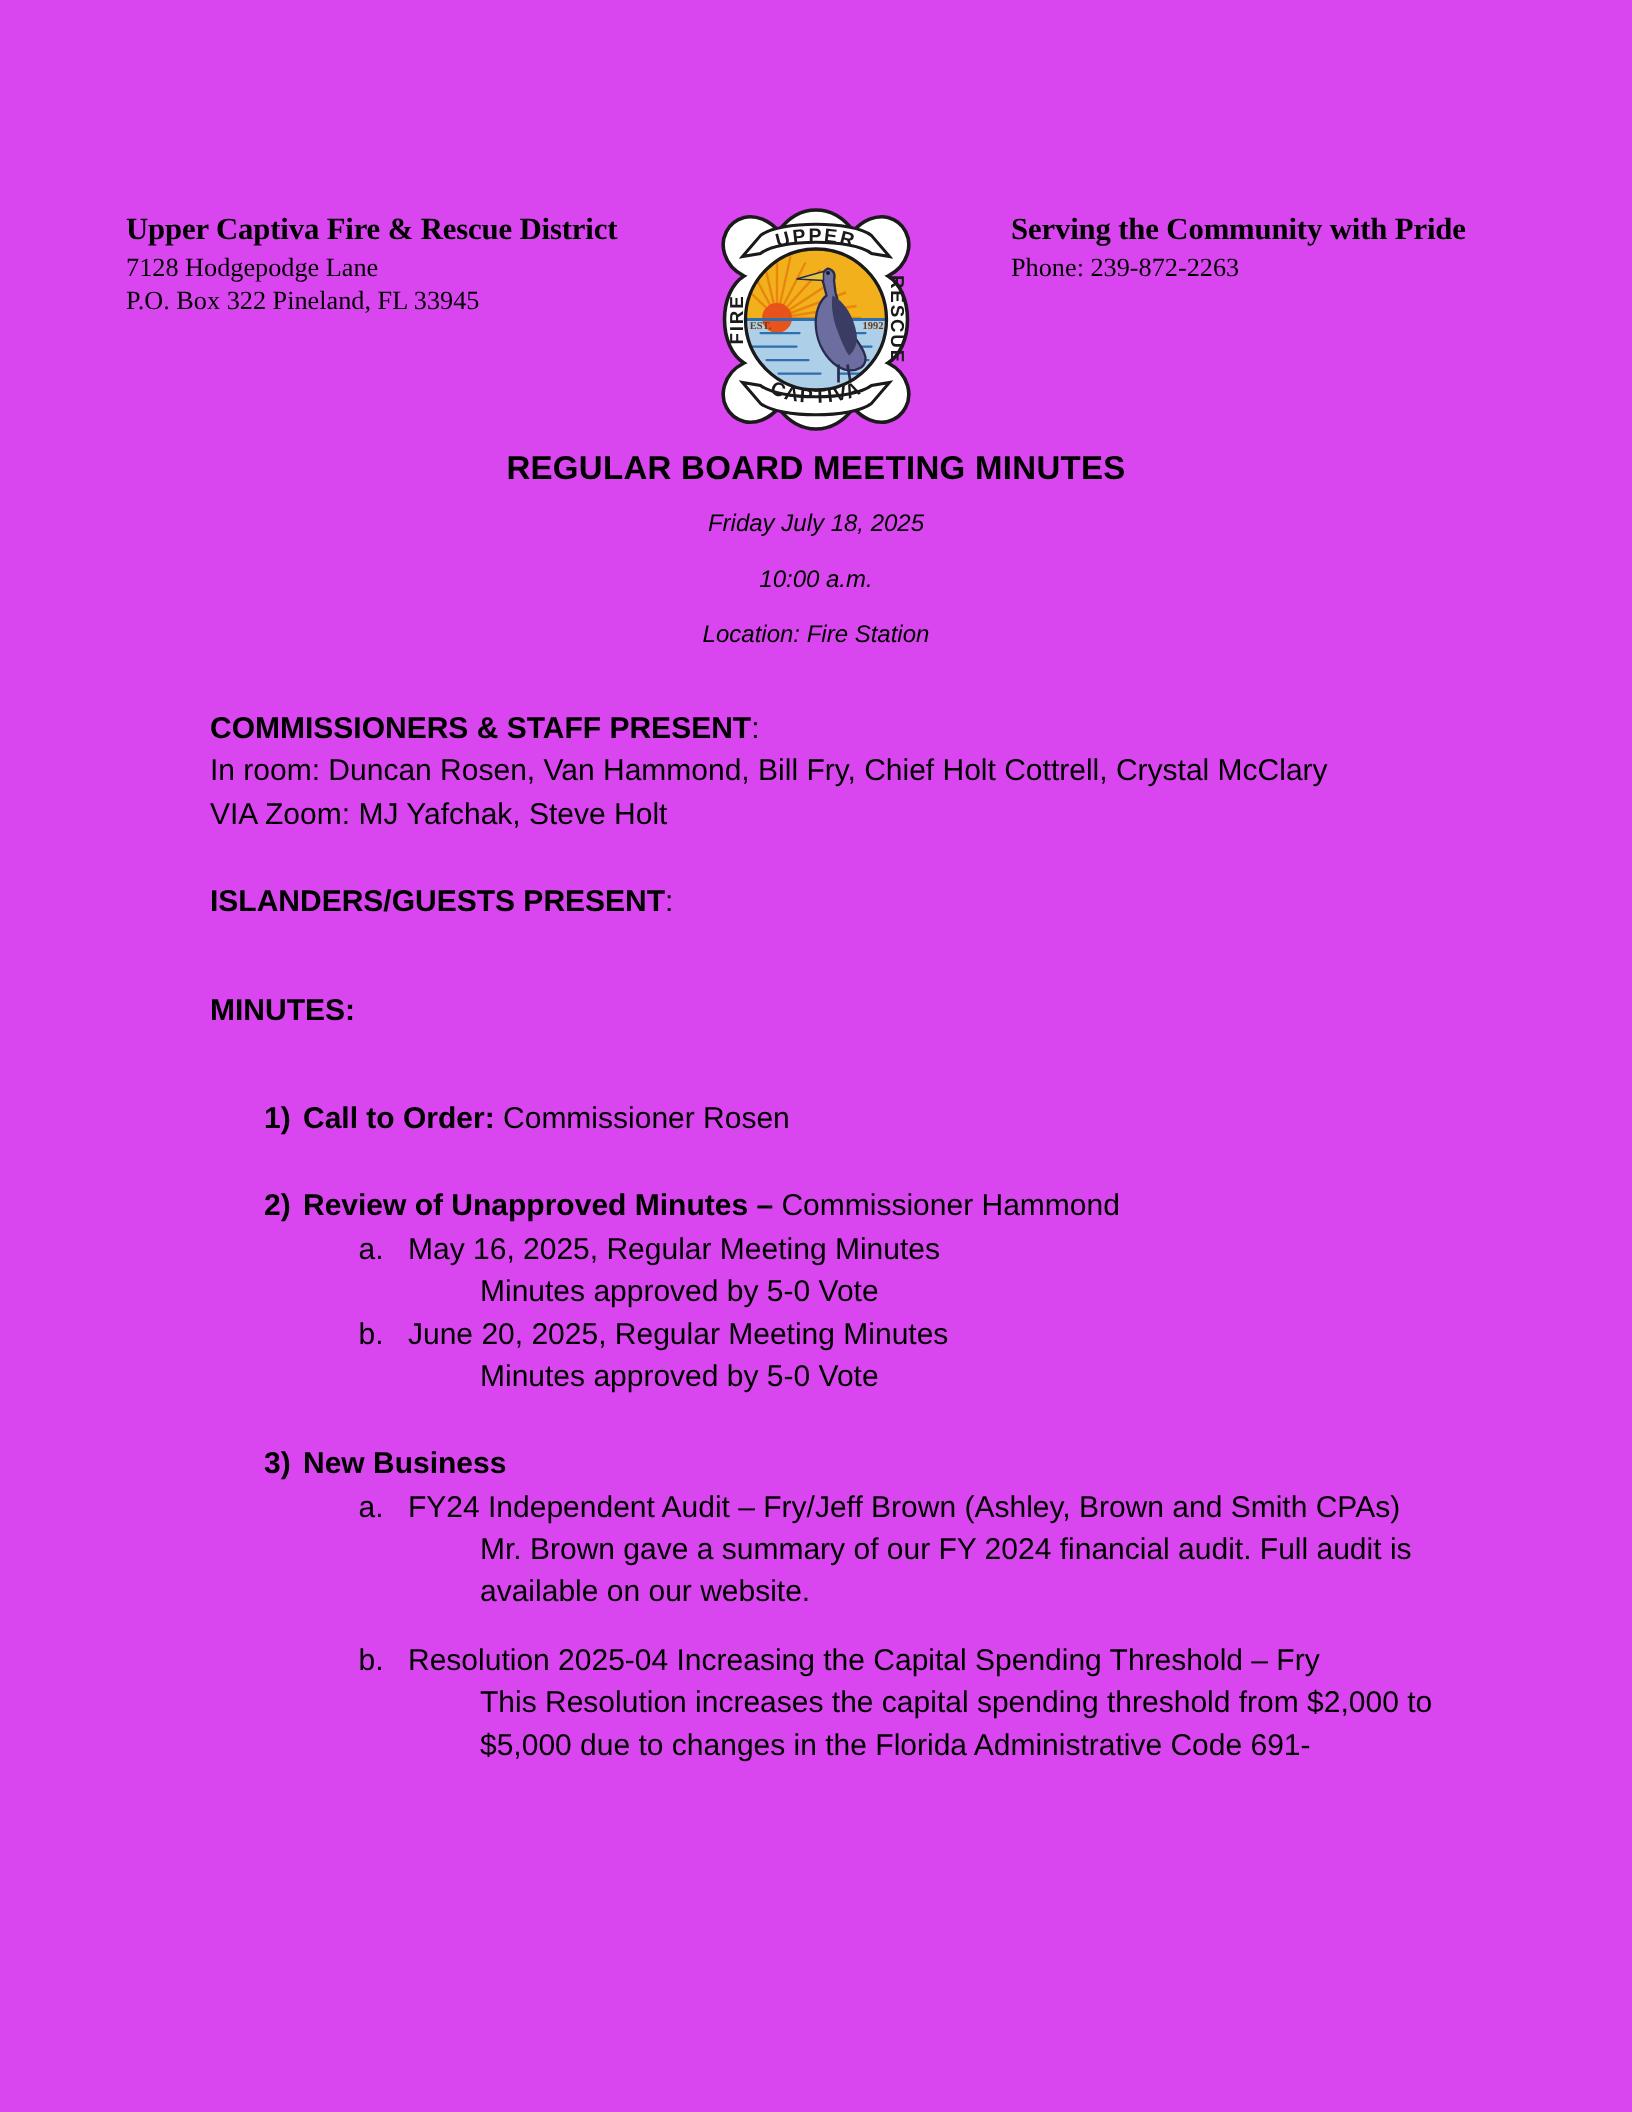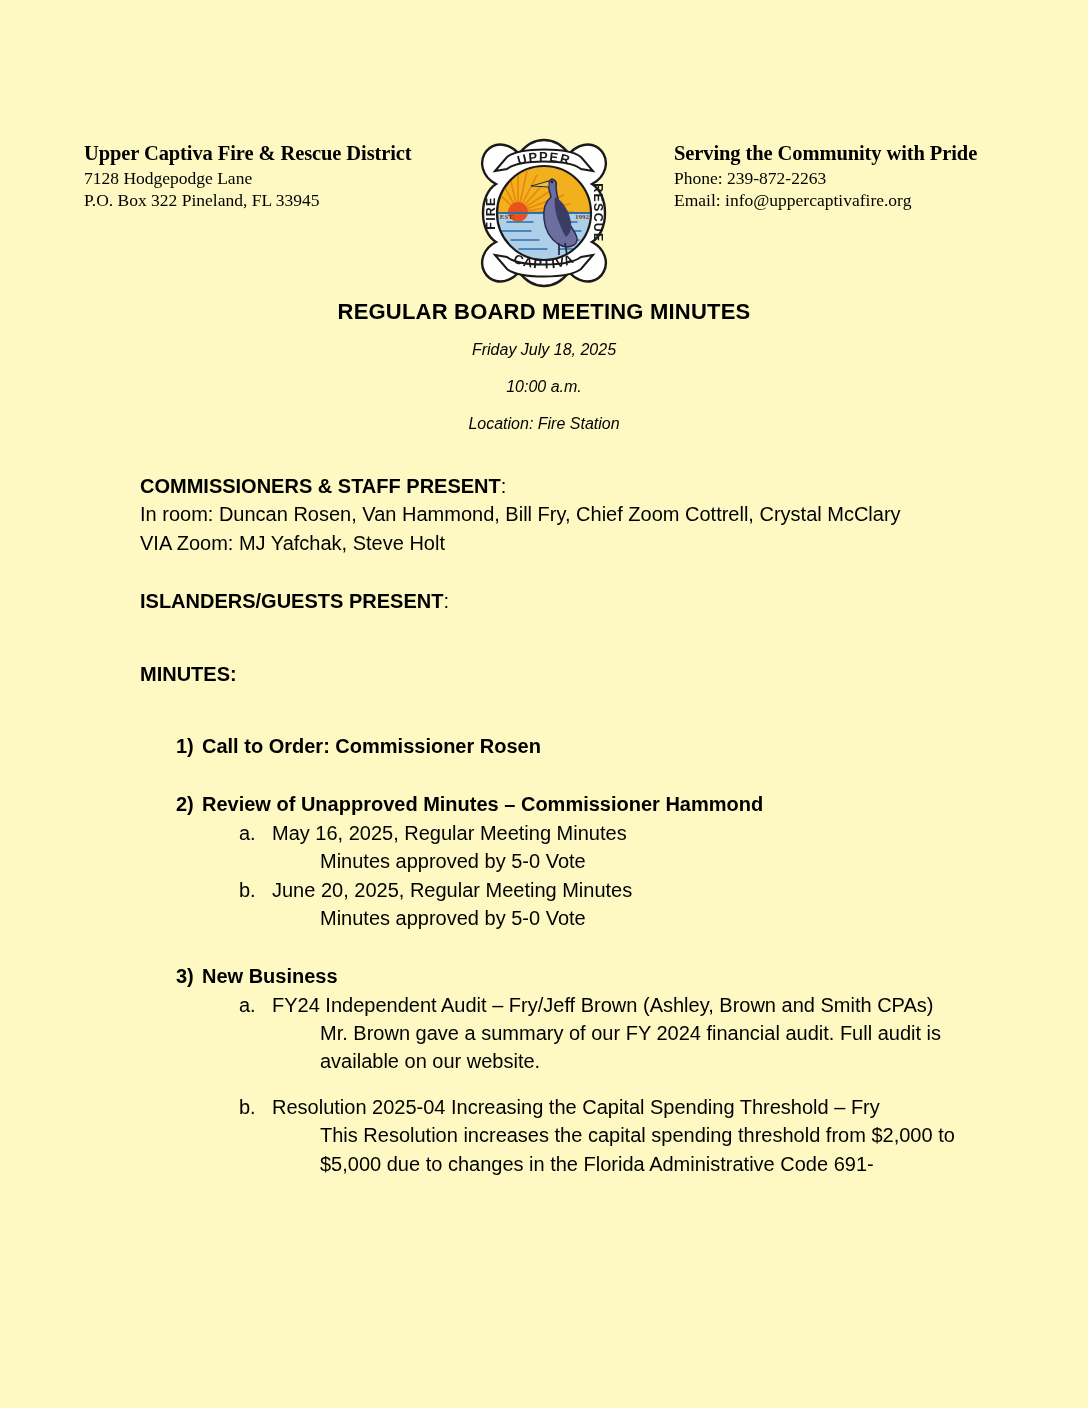--- a/index.html
+++ b/index.html
@@ -12,21 +12,21 @@
     height: 1408px;
     position: relative;
     font-family: "Liberation Sans", sans-serif;
     color: #000000;
     overflow: hidden;
   }
 
   .page {
     position: absolute;
     inset: 0;
-    background: #fef9c3;
+    background: #d946ef;
   }
 
   
   .letterhead {
     position: absolute;
     top: 140px;
     left: 84px;
     right: 84px;
     height: 150px;
   }
@@ -119,21 +119,21 @@
   .num-item .marker {
     position: absolute;
     left: 36px;
     top: 0;
     font-weight: bold;
   }
   .num-item .lead {
     font-weight: bold;
   }
   .num-item .tail {
-    font-weight: bold;
+    font-weight: normal;
   }
 
   
   .let-item {
     position: relative;
     padding-left: 132px;
     margin: 0;
   }
   .let-item .marker {
     position: absolute;
@@ -161,21 +161,20 @@
 
     <div class="lh-left">
       <div class="lh-title">Upper Captiva Fire &amp; Rescue District</div>
       <div class="lh-line">7128 Hodgepodge Lane</div>
       <div class="lh-line">P.O. Box 322 Pineland, FL 33945</div>
     </div>
 
     <div class="lh-right">
       <div class="lh-title">Serving the Community with Pride</div>
       <div class="lh-line">Phone: 239-872-2263</div>
-      <div class="lh-line">Email: info@uppercaptivafire.org</div>
     </div>
 
     <div class="logo-wrap">
       <svg viewBox="0 0 178 172" xmlns="http://www.w3.org/2000/svg">
         <defs>
           <clipPath id="coreClip">
               <circle cx="89" cy="86" r="47"></circle>
             </clipPath>
           <clipPath id="skyClip">
               <rect x="40" y="38" width="100" height="48"></rect>
@@ -293,21 +292,21 @@
   <div class="titleblock">
     <div class="doc-title">REGULAR BOARD MEETING MINUTES</div>
     <div class="doc-sub">Friday July 18, 2025</div>
     <div class="doc-sub">10:00 a.m.</div>
     <div class="doc-sub">Location: Fire Station</div>
   </div>
 
   <div class="body-area">
 
     <p class="sec-head"><span>COMMISSIONERS &amp; STAFF PRESENT</span><span class="colon">:</span></p>
-    <p class="plain">In room: Duncan Rosen, Van Hammond, Bill Fry, Chief Zoom Cottrell, Crystal McClary</p>
+    <p class="plain">In room: Duncan Rosen, Van Hammond, Bill Fry, Chief Holt Cottrell, Crystal McClary</p>
     <p class="plain">VIA Zoom: MJ Yafchak, Steve Holt</p>
 
     <div class="gap-md"></div>
 
     <p class="sec-head"><span>ISLANDERS/GUESTS PRESENT</span><span class="colon">:</span></p>
 
     <div class="gap-lg"></div>
 
     <p class="sec-head">MINUTES:</p>
 

